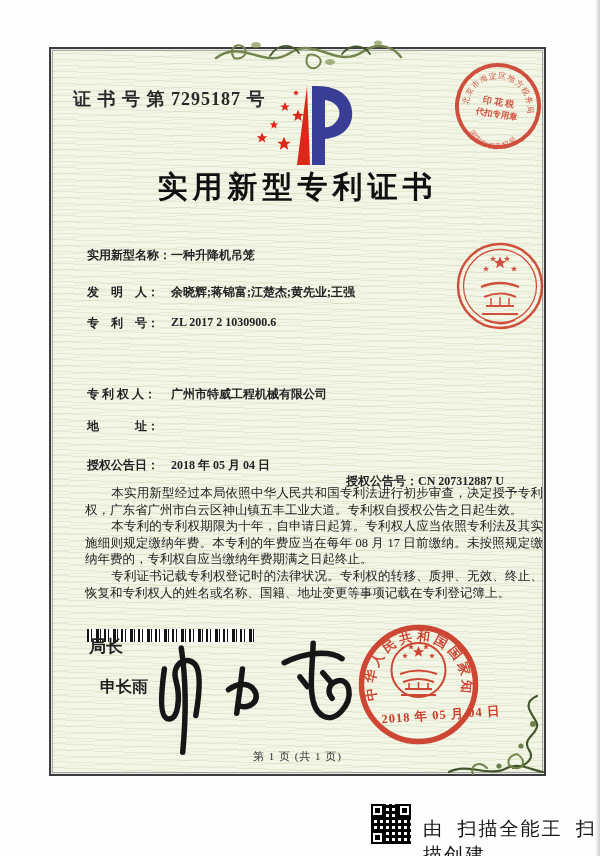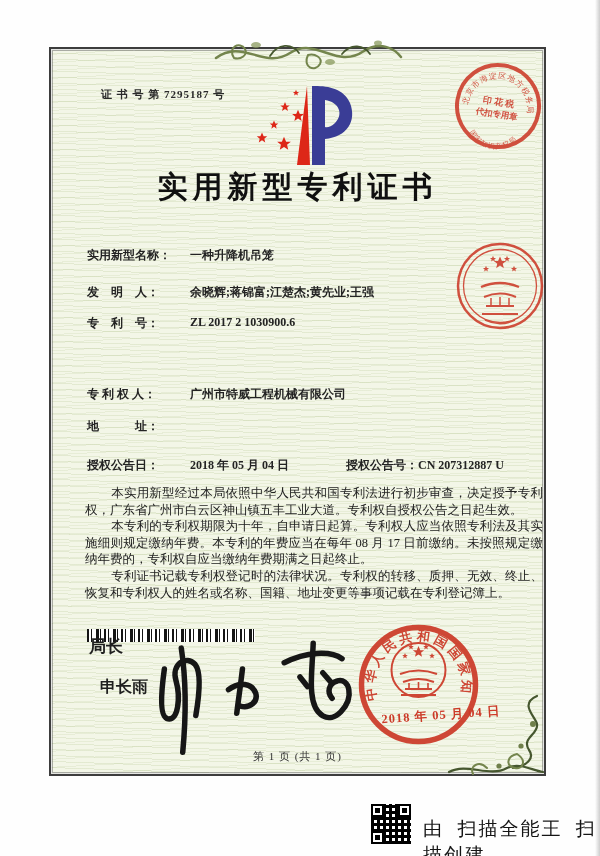--- a/index.html
+++ b/index.html
@@ -13,30 +13,30 @@
   .cert{
     position:absolute;left:49px;top:47px;width:497px;height:729px;
     box-sizing:border-box;
     border:2px solid #3d3d3d;
     box-shadow:inset 0 0 0 1px rgba(255,255,255,.7), inset 0 0 0 2px rgba(80,80,80,.45);
     background-color:var(--paper,#f3f6e7);
     background-image:
       repeating-linear-gradient(2deg, rgba(168,188,128,.22) 0 1px, transparent 1px 6px),
       repeating-linear-gradient(-3deg, rgba(168,188,128,.16) 0 1px, transparent 1px 8px);
   }
-  .cert-no{position:absolute;left:22px;top:38px;font-size:11px;font-weight:700;letter-spacing:1px;color:#2a2a2a;margin-left:28px;}
+  .cert-no{position:absolute;left:22px;top:38px;font-size:18px;font-weight:700;letter-spacing:1px;color:#2a2a2a;}
   .logo{position:absolute;left:198px;top:34px;width:122px;height:86px;}
   .title{position:absolute;left:0;top:118px;width:100%;text-align:center;
     font-size:30px;font-weight:700;letter-spacing:5px;color:#101010;}
   
-  .frow{position:absolute;left:36px;width:452px;font-size:12px;font-weight:700;color:#232323;display:flex;gap:19px;}
+  .frow{position:absolute;left:36px;width:452px;font-size:12px;font-weight:700;color:#232323;display:flex;}
   .flabel{display:inline-block;width:84px;white-space:pre;flex:none;}
   .fvalue{display:inline-block;text-align:right;}
   .frow.addr .fvalue{width:356px;line-height:1.75;}
-  .pair2{position:absolute;left:259px;top:0;white-space:nowrap;}
+  .pair2{position:absolute;left:259px;top:16px;white-space:nowrap;}
   
   .paras{position:absolute;left:34px;top:436px;width:458px;font-size:12.5px;line-height:16.6px;text-align:justify;color:#222;}
   .paras p{margin:0;text-indent:2.1em;}
   
   .barcode{position:absolute;left:36px;top:580px;width:168px;height:13px;
     background:repeating-linear-gradient(90deg,#141414 0 2px,#fff 2px 4px,#141414 4px 5px,#fff 5px 9px,#141414 9px 12px,#fff 12px 13px,#141414 13px 14px,#fff 14px 17px);}
   .director-label{position:absolute;left:38px;top:586px;font-size:17px;font-weight:700;}
   .director-name{position:absolute;left:38px;top:628px;font-size:16px;font-weight:700;margin-left:11px;}
   .signature{position:absolute;left:85px;top:583px;width:250px;height:132px;}
   .seal{position:absolute;left:294px;top:562px;width:147px;height:147px;opacity:.93;}

